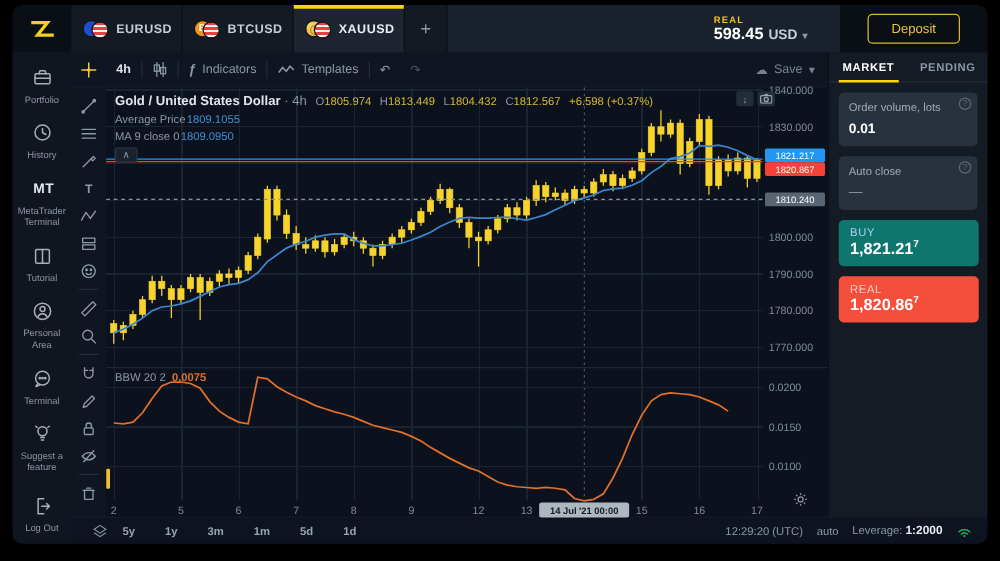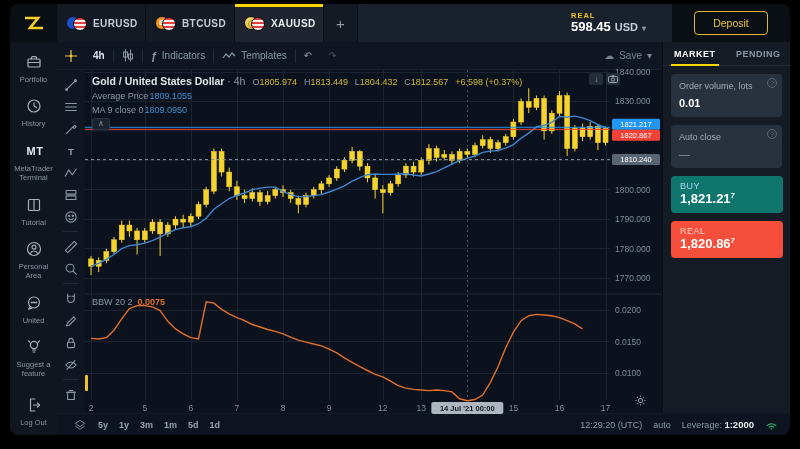--- a/index.html
+++ b/index.html
@@ -115,21 +115,21 @@
   .bt-label{font-size:9px;letter-spacing:.5px;display:block;}
   .btn-buy .bt-label{color:#aed3f5;}
   .btn-sell .bt-label{color:#ffccc4;}
   .bt-price{font-size:13px;font-weight:bold;color:#fff;line-height:1.3;}
   .bt-price sup{font-size:8px;}
   
   .bottombar{height:22px;flex:0 0 22px;display:flex;align-items:center;gap:11px;
     padding:0 12px 0 16px;font-size:9px;color:#8b98a5;background:#0d141f;border-top:1px solid #131c29;}
   .bb-icon{display:flex;align-items:center;cursor:pointer;}
   .bb-icon svg{stroke:#8b98a5;fill:none;stroke-width:1.1;}
-  .ranges{display:flex;gap:11px;}
+  .ranges{display:flex;gap:24px;}
   .range{font-weight:bold;color:#97a3b0;cursor:pointer;}
   .bb-right{margin-left:auto;display:flex;align-items:center;gap:11px;}
   .lev b{color:#e8edf2;font-size:9.5px;}
   .auto{cursor:pointer;}
   .sig svg{stroke:#27c469;fill:none;stroke-width:1.4;stroke-linecap:round;}
 </style>
 </head>
 <body>
 
 <div class="app">
@@ -228,21 +228,21 @@
         <div class="sb-item">
           <span class="sb-icon">
             <svg width="20" height="20" viewBox="0 0 20 20">
               <circle cx="10" cy="9.5" r="5.5"></circle>
               <path d="M6.3 13.8 l-1.6 2.4 3-1.1"></path>
               <circle cx="7.8" cy="9.5" r="0.5"></circle>
               <circle cx="10" cy="9.5" r="0.5"></circle>
               <circle cx="12.2" cy="9.5" r="0.5"></circle>
             </svg>
           </span>
-          <span class="sb-label">United</span>
+          <span class="sb-label">Terminal</span>
         </div>
         <div class="sb-item">
           <span class="sb-icon">
             <svg width="20" height="20" viewBox="0 0 20 20">
               <circle cx="10" cy="8" r="3.6"></circle>
               <line x1="8.6" y1="13" x2="11.4" y2="13"></line>
               <line x1="9.1" y1="15" x2="10.9" y2="15"></line>
               <line x1="4.6" y1="4" x2="5.8" y2="5"></line>
               <line x1="15.4" y1="4" x2="14.2" y2="5"></line>
             </svg>

